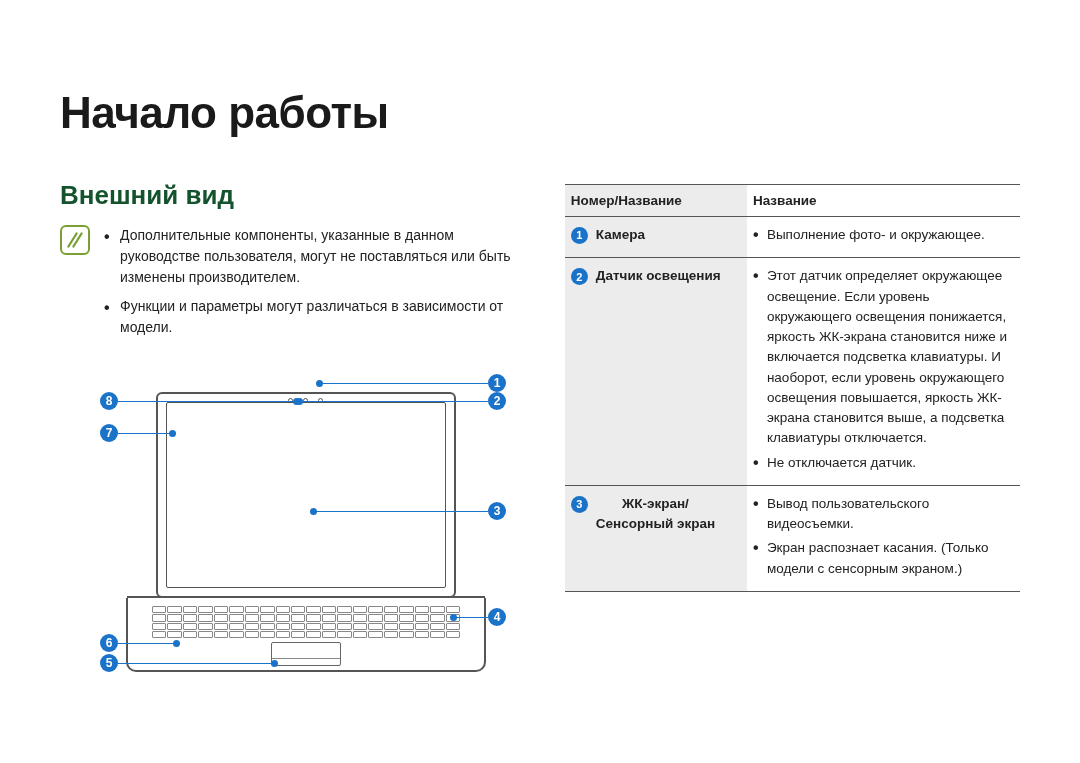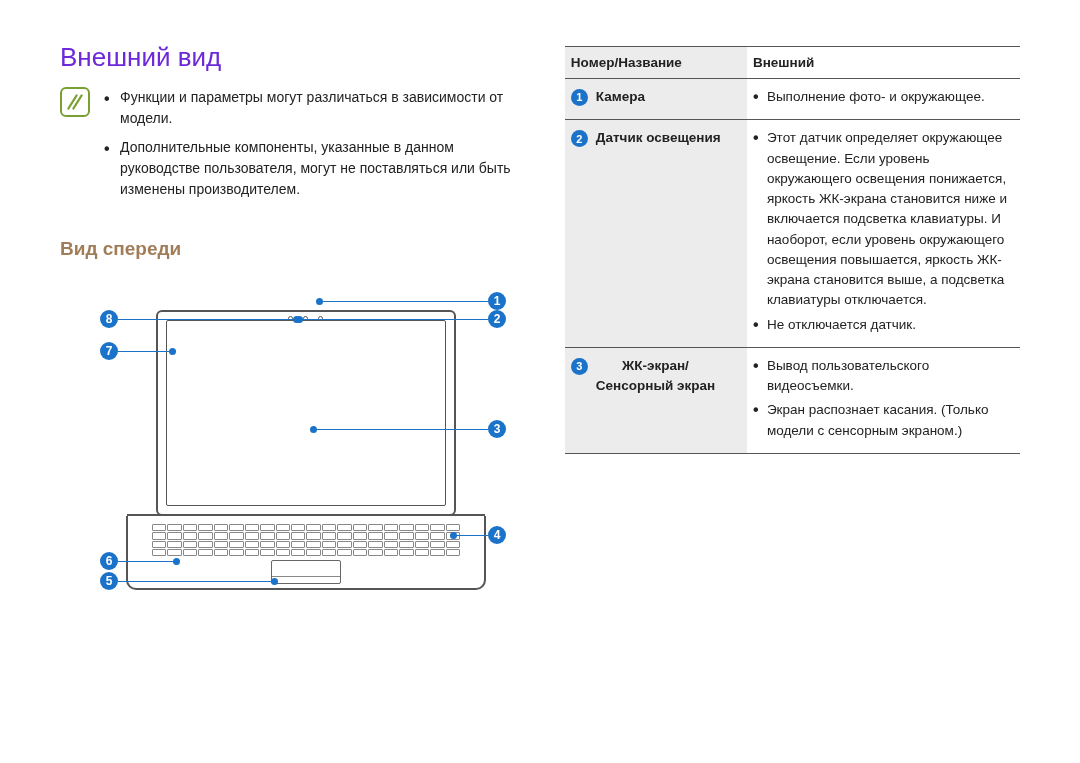--- a/index.html
+++ b/index.html
@@ -5,21 +5,21 @@
   * { box-sizing: border-box; margin: 0; padding: 0; }
   html, body { width: 1080px; height: 763px; background: #fff; font-family: Arial, "Helvetica Neue", Helvetica, sans-serif; color: #222; }
   .page { position: relative; width: 1080px; height: 763px; padding: 0 60px; }
 
   .title { font-size: 44px; font-weight: 700; color: #1a1a1a; margin-top: 88px; letter-spacing: -0.5px; }
 
   .cols { display: flex; gap: 40px; margin-top: 42px; }
   .left { width: 480px; }
   .right { width: 470px; padding-top: 4px; }
 
-  .h2 { font-size: 26px; font-weight: 400; color: #6d28d9; margin-bottom: 14px; }
+  .h2 { font-size: 26px; font-weight: 700; color: #14532d; margin-bottom: 14px; }
   .h3 { font-size: 19px; font-weight: 700; color: #a07d58; margin-top: 30px; margin-bottom: 10px; }
 
   .note { display: flex; gap: 14px; }
   .note-icon { flex: 0 0 30px; height: 30px; border: 2px solid #7aa034; border-radius: 6px; display: flex; align-items: center; justify-content: center; color: #7aa034; font-weight: 700; font-size: 18px; }
   .note-icon svg { width: 20px; height: 20px; }
   .note-list { list-style: none; }
   .note-list li { position: relative; padding-left: 16px; font-size: 14px; line-height: 1.5; margin-bottom: 8px; }
   .note-list li::before { content: "•"; position: absolute; left: 0; top: 0; font-size: 16px; color: #222; font-weight: 700; }
 
   .diagram { position: relative; width: 420px; height: 340px; margin: 6px 0 0 40px; }
@@ -58,40 +58,40 @@
   .numcircle.small { flex: 0 0 17px; width: 17px; height: 17px; font-size: 11px; margin-top: 2px; }
   .desc-list { list-style: none; }
   .desc-list li { position: relative; padding-left: 14px; margin-bottom: 4px; }
   .desc-list li::before { content: "•"; position: absolute; left: 0; top: -2px; font-size: 16px; font-weight: 700; }
 </style>
 </head>
 <body>
 
 <div class="page">
 
+  <h1 class="title">Начало работы</h1>
 
   <div class="cols">
 
     <div class="left">
       <h2 class="h2">Внешний вид</h2>
 
       <div class="note">
         <div class="note-icon">
           <svg viewBox="0 0 24 24" fill="none" stroke="#7aa034" stroke-width="2.5" stroke-linecap="round">
             <line x1="4" y1="20" x2="14" y2="4"></line>
             <line x1="10" y1="20" x2="20" y2="4"></line>
           </svg>
         </div>
         <ul class="note-list">
+          <li>Дополнительные компоненты, указанные в данном руководстве пользователя, могут не поставляться или быть изменены производителем.</li>
           <li>Функции и параметры могут различаться в зависимости от модели.</li>
-          <li>Дополнительные компоненты, указанные в данном руководстве пользователя, могут не поставляться или быть изменены производителем.</li>
         </ul>
       </div>
 
-      <h3 class="h3">Вид спереди</h3>
 
       <div class="diagram">
         <div class="lid">
           <div class="lid-inner"></div>
           <div class="cam-cluster">
             <span class="dot d1"></span>
               <span class="dot d2"></span>
               <span class="dot d3"></span>
           </div>
         </div>
@@ -220,21 +220,21 @@
 
     <div class="right">
       <table>
         <colgroup>
             <col style="width:40%">
             <col style="width:60%">
           </colgroup>
         <thead>
           <tr>
             <th>Номер/Название</th>
-            <th>Внешний</th>
+            <th>Название</th>
           </tr>
         </thead>
         <tbody>
           <tr>
             <td class="name">
               <div class="row">
                 <div class="numcircle small">1</div>
                 <span>Камера</span>
               </div>
             </td>

